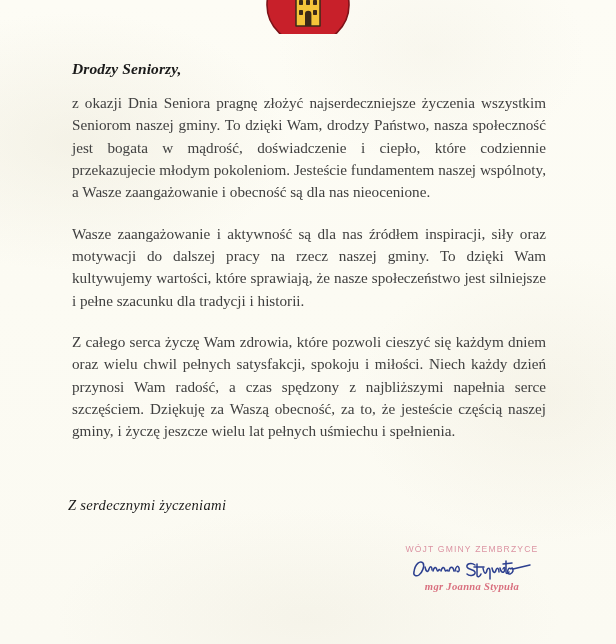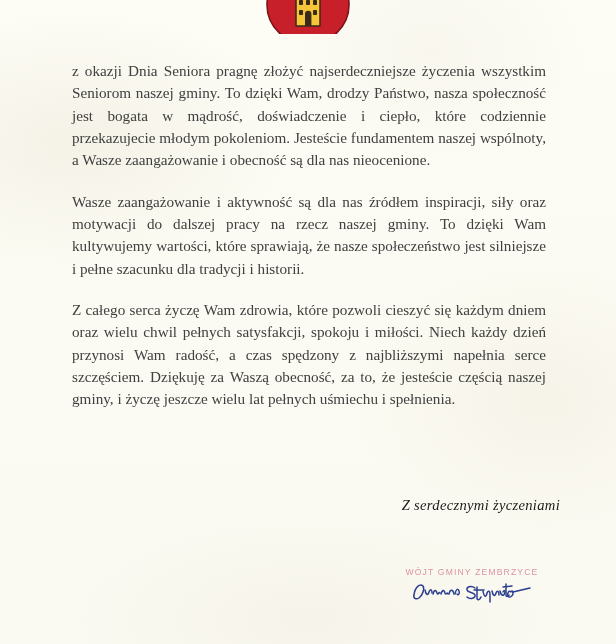--- a/index.html
+++ b/index.html
@@ -69,35 +69,35 @@
     -webkit-hyphens: none;
     hyphens: none;
   }
   .para:last-of-type {
     margin-bottom: 16px;
   }
 
   
   .closing {
     position: absolute;
-    left: 86px;
+    left: 68px;
     top: 497px;
     width: 474px;
-    text-align: right;
+    text-align: left;
     font-style: italic;
     font-size: 14.6px;
     color: #1a1a1a;
     letter-spacing: 0.3px;
   }
 
   
   .sigblock {
     position: absolute;
     left: 392px;
-    top: 568px;
+    top: 545px;
     width: 160px;
     height: 60px;
     text-align: center;
   }
   .stamp-header {
     font-family: "Liberation Sans", sans-serif;
     font-size: 8.6px;
     letter-spacing: 1.15px;
     color: #d98b9c;
     white-space: nowrap;
@@ -143,20 +143,21 @@
       <rect x="41" y="38" width="4" height="5" rx="0.7"></rect>
       <rect x="48" y="38" width="4" height="5" rx="0.7"></rect>
       <rect x="34" y="48" width="4" height="5" rx="0.7"></rect>
       <rect x="48" y="48" width="4" height="5" rx="0.7"></rect>
       <path d="M40 64 L40 52 a3.2 3.2 0 0 1 6.4 0 L46.4 64 Z"></path>
     </g>
   </svg>
 </div>
 
 <div class="letter">
+  <p class="salutation">Drodzy Seniorzy,</p>
   <p class="para">z okazji Dnia Seniora pragnę złożyć najserdeczniejsze życzenia wszystkim Seniorom naszej gminy. To dzięki Wam, drodzy Państwo, nasza społeczność jest bogata w mądrość, doświadczenie i ciepło, które codziennie przekazujecie młodym pokoleniom. Jesteście fundamentem naszej wspólnoty, a Wasze zaangażowanie i obecność są dla nas nieocenione.</p>
   <p class="para">Wasze zaangażowanie i aktywność są dla nas źródłem inspiracji, siły oraz motywacji do dalszej pracy na rzecz naszej gminy. To dzięki Wam kultywujemy wartości, które sprawiają, że nasze społeczeństwo jest silniejsze i pełne szacunku dla tradycji i historii.</p>
   <p class="para">Z całego serca życzę Wam zdrowia, które pozwoli cieszyć się każdym dniem oraz wielu chwil pełnych satysfakcji, spokoju i miłości. Niech każdy dzień przynosi Wam radość, a czas spędzony z najbliższymi napełnia serce szczęściem. Dziękuję za Waszą obecność, za to, że jesteście częścią naszej gminy, i życzę jeszcze wielu lat pełnych uśmiechu i spełnienia.</p>
 </div>
 
 <div class="closing">Z serdecznymi życzeniami</div>
 
 <div class="sigblock">
   <div class="stamp-header">WÓJT GMINY ZEMBRZYCE</div>
   <div class="handsig">
@@ -174,13 +175,14 @@
         <path d="M75 13 C76 19, 78 20, 79 15 C80 12, 82 13, 82 16 L82 24"></path>
         <path d="M84 13 C85 18, 87 19, 88 15 C89 12, 91 13, 91 17"></path>
         <path d="M92 13 C93 18, 96 19, 97 14 C97 12, 96 12, 95 14"></path>
         <path d="M98 6 L98 17 C98 19, 100 19, 101 17"></path>
         <path d="M95 9 L104 8"></path>
         <path d="M103 14 C101 12, 99 15, 100 18 C101 20, 104 19, 105 16 C105 13, 104 12, 103 14 Z"></path>
         <path d="M105 14 L122 10"></path>
       </g>
     </svg>
   </div>
+  <div class="stamp-name">mgr Joanna Stypuła</div>
 </div>
 
 </body></html>

